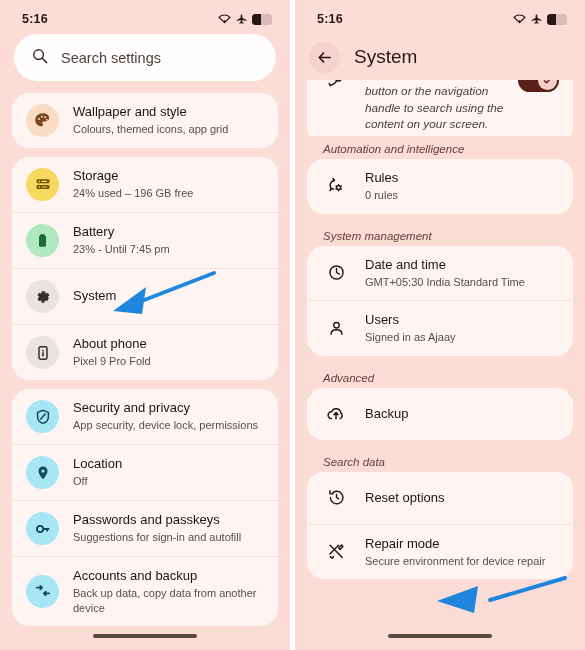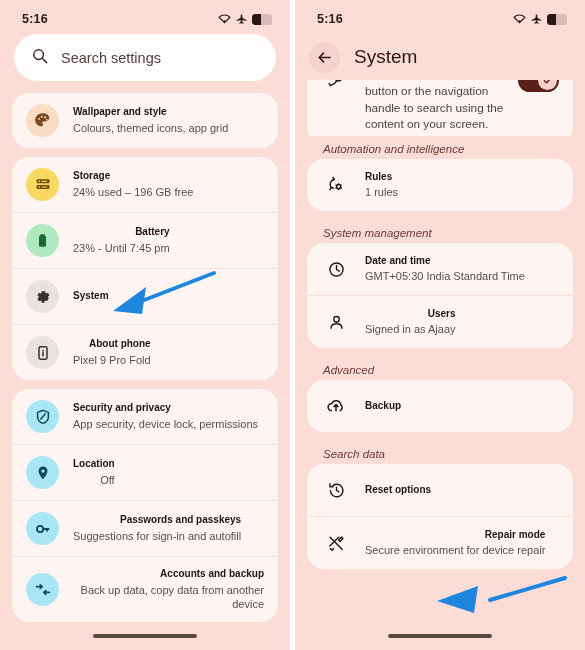--- a/index.html
+++ b/index.html
@@ -114,34 +114,34 @@
     margin-bottom: 9px;
   }
 
   .row {
     display: flex;
     align-items: center;
     gap: 14px;
     padding: 11px 14px;
     min-height: 52px;
   }
-  .row + .row { border-top: 1px solid #fbdcd7; text-align: right; }
+  .row + .row { border-top: 1px solid #fbdcd7; }
 
   .av {
     width: 33px; height: 33px;
     border-radius: 50%;
     display: flex; align-items: center; justify-content: center;
     flex: 0 0 auto;
   }
   .av.plain { background: none; width: 30px; height: 30px; }
 
   .row-text { display: flex; flex-direction: column; gap: 2px; min-width: 0; }
   .row-title {
-    font-size: 10px;
-    font-weight: bold;
+    font-size: 13px;
+    font-weight: normal;
     color: #22130f;
     line-height: 1.25;
   }
   .row-sub {
     font-size: 11px;
     color: #5d4c48;
     line-height: 1.3;
   }
 
   .section-label {
@@ -154,20 +154,21 @@
   
   .clipped-card {
     background: #fef5f3;
     border-radius: 17px;
     margin-bottom: 9px;
     padding: 9px 14px 11px 14px;
     display: flex;
     align-items: flex-start;
     gap: 14px;
     margin-top: -18px;
+    font-style: italic;
   }
   .clip-mask {
     overflow: hidden;
     height: 62px;
   }
   .clipped-text {
     font-size: 11.8px;
     color: #4e3f3b;
     line-height: 1.42;
     flex: 1 1 auto;
@@ -438,21 +439,21 @@
             <svg width="20" height="20" viewBox="0 0 20 20">
                 <path d="M5.2 12.6a5.3 5.3 0 0 1 3.2-8.4" fill="none" stroke="#2a1713" stroke-width="1.5" stroke-linecap="round"></path>
                 <path d="M8.4 4.2 7 2.5M8.4 4.2 6.6 5.4" fill="none" stroke="#2a1713" stroke-width="1.5" stroke-linecap="round"></path>
                 <path d="M5.2 12.6 4 14.6M5.2 12.6l2.2.4" fill="none" stroke="#2a1713" stroke-width="1.5" stroke-linecap="round"></path>
                 <circle cx="12.6" cy="11.6" r="2.1" fill="none" stroke="#2a1713" stroke-width="1.5"></circle>
                 <path d="M12.6 8.5v1M12.6 13.7v1M9.9 10.1l.9.5M14.4 12.6l.9.5M9.9 13.1l.9-.5M14.4 10.6l.9-.5" stroke="#2a1713" stroke-width="1.2" stroke-linecap="round"></path>
               </svg>
           </span>
           <span class="row-text">
             <span class="row-title">Rules</span>
-            <span class="row-sub">1 rules</span>
+            <span class="row-sub">0 rules</span>
           </span>
         </div>
       </div>
 
       <div class="section-label">System management</div>
       <div class="card">
         <div class="row">
           <span class="av plain">
             <svg width="19" height="19" viewBox="0 0 20 20">
                 <circle cx="10" cy="10" r="6.9" fill="none" stroke="#2a1713" stroke-width="1.5"></circle>

